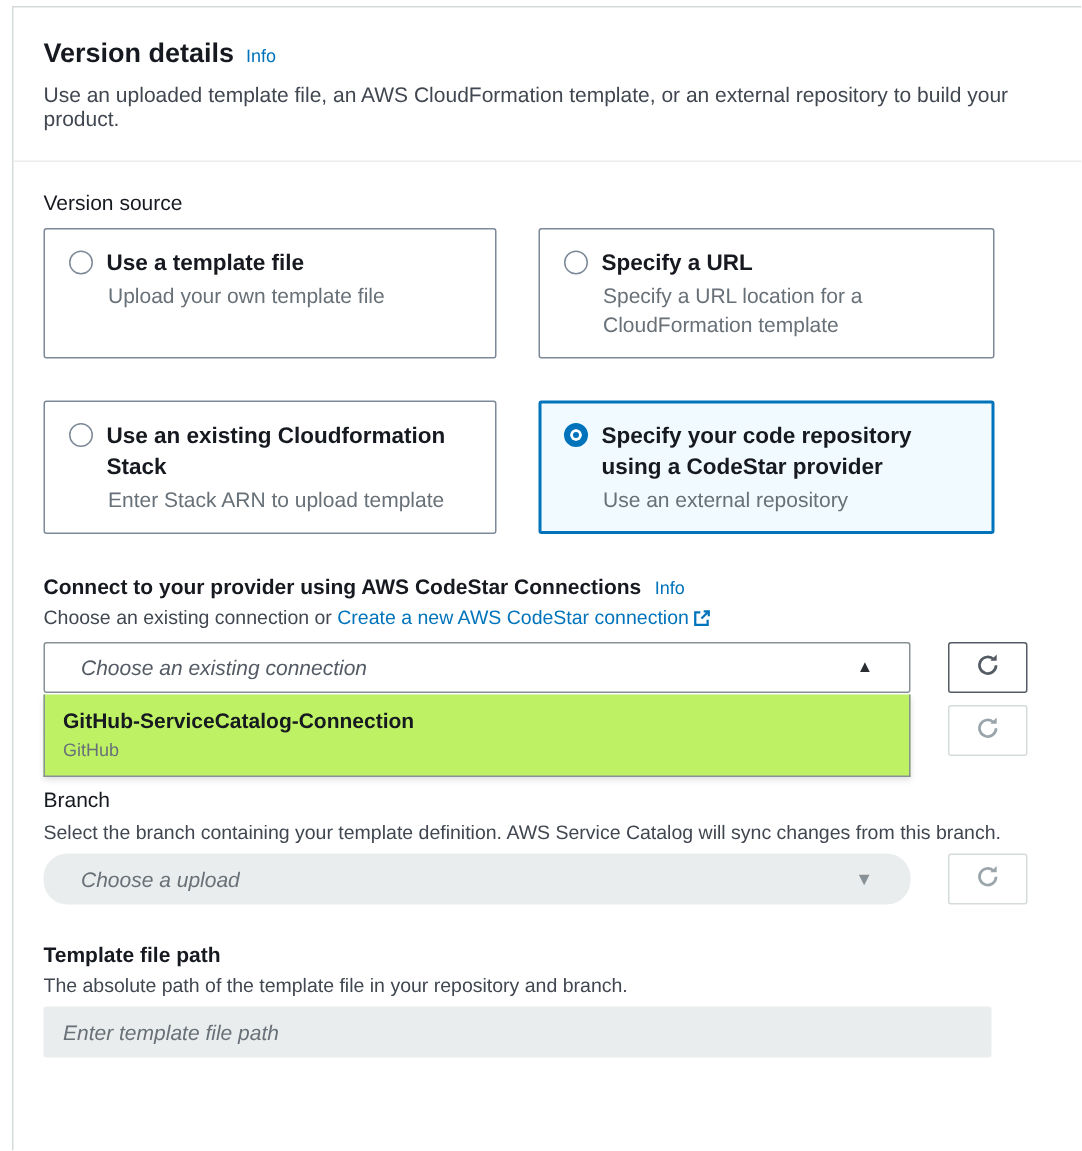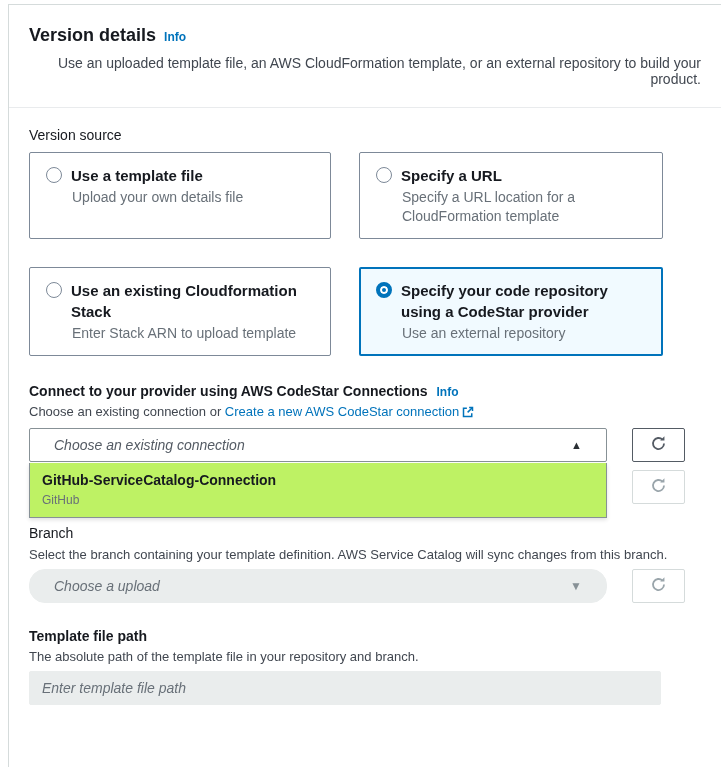--- a/index.html
+++ b/index.html
@@ -7,24 +7,24 @@
   body { font-family: "Liberation Sans", sans-serif; font-size: 14px; color: #16191f; }
 
   .card {
     margin-left: 8px;
     margin-top: 4px;
     border-left: 1px solid #d5dbdb;
     border-top: 1px solid #d5dbdb;
     min-height: 763px;
     background: #fff;
   }
-  .card-header { padding: 20px 20px 20px 20px; text-align: right; }
+  .card-header { padding: 20px 20px 20px 20px; }
   .card-title-row { display: flex; align-items: baseline; gap: 8px; }
   .card-title { font-size: 18px; font-weight: 700; color: #16191f; }
-  .info-link { font-size: 12px; font-weight: 700; color: #0073bb; text-decoration: none; cursor: pointer; }
+  .info-link { font-size: 12px; font-weight: 400; color: #0073bb; text-decoration: none; cursor: pointer; }
   .card-desc { margin-top: 9px; font-size: 14px; color: #414750; }
   .divider { border-bottom: 1px solid #e9ebed; }
 
   .card-body { padding: 19px 20px 20px 20px; }
   .field-label { font-size: 14px; color: #16191f; }
   .field-label.bold { font-weight: 700; }
 
   
   .tiles {
     margin-top: 9px;
@@ -160,21 +160,21 @@
 
     <div class="field-label">Version source</div>
 
     <div class="tiles">
 
       <div class="tile">
         <div class="tile-head">
           <span class="radio"></span>
           <span class="tile-title">Use a template file</span>
         </div>
-        <div class="tile-desc">Upload your own details file</div>
+        <div class="tile-desc">Upload your own template file</div>
       </div>
 
       <div class="tile">
         <div class="tile-head">
           <span class="radio"></span>
           <span class="tile-title">Specify a URL</span>
         </div>
         <div class="tile-desc">Specify a URL location for a CloudFormation template</div>
       </div>
 

